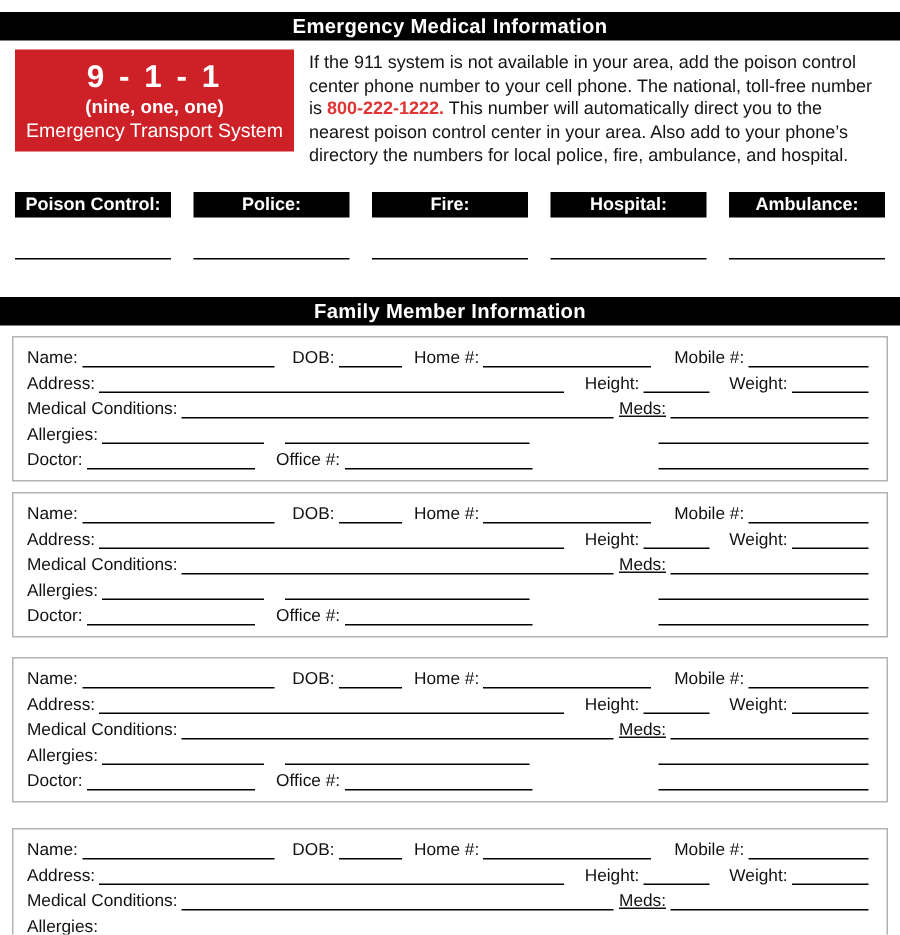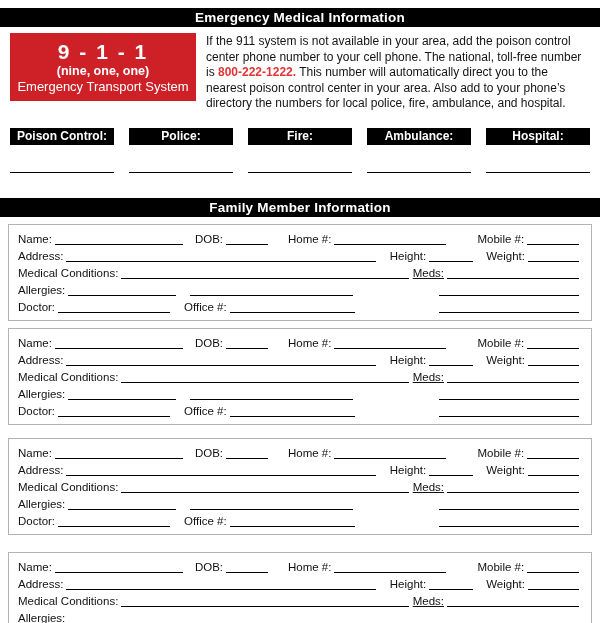--- a/index.html
+++ b/index.html
@@ -48,22 +48,22 @@
     margin:7px 8px 0 8px;border:1px solid var(--card-border);
     padding:4px 12px 6px 9px;background:#fff;
   }
   #family-cards .member-card:nth-child(3){margin-top:13px;}
   #family-cards .member-card:nth-child(4){margin-top:17px;}
 
   .frow{display:flex;align-items:flex-end;height:17px;font-size:11.5px;color:#111;}
   .lbl{white-space:nowrap;line-height:13px;}
   .ln{border-bottom:1px solid var(--line-color);height:2px;margin-left:3px;margin-bottom:1px;}
   .sp{flex:1;}
-  .ml12{margin-left:12px;} .ml14{margin-left:14px;} .ml16{margin-left:20px;}
-  .ml22{margin-left:31px;} .ml13{margin-left:13px;} .ml6{margin-left:14px;} .ml4{margin-left:4px;text-decoration:underline;}
+  .ml12{margin-left:12px;} .ml14{margin-left:14px;} .ml16{margin-left:8px;}
+  .ml22{margin-left:15px;} .ml13{margin-left:13px;} .ml6{margin-left:14px;} .ml4{margin-left:4px;text-decoration:underline;}
   .ln-name{width:128px;} .ln-dob{width:42px;} .ln-home{width:112px;} .ln-mobile{flex:1;}
   .ln-address{flex:1;} .ln-height{width:44px;} .ln-weight{width:51px;}
   .ln-medical{flex:1;} .ln-meds{width:132px;}
   .ln-allergies{width:108px;} .ln-mid{width:163px;margin-left:14px;}
   .ln-doctor{width:112px;} .ln-office{width:125px;}
   .ln-right{width:140px;}
 </style>
 </head>
 <body>
 
@@ -77,22 +77,22 @@
     <div class="red-phonetic">(nine, one, one)</div>
     <div class="red-system">Emergency Transport System</div>
   </div>
   <div class="note"><span>If the 911 system is not available in your area, add the poison control center phone number to your cell phone. The national, toll-free number is </span><span class="phone">800-222-1222.</span><span> This number will automatically direct you to the nearest poison control center in your area. Also add to your phone’s directory the numbers for local police, fire, ambulance, and hospital.</span></div>
 </div>
 
 <div class="contacts-row">
   <div class="contact-box">Poison Control:</div>
   <div class="contact-box">Police:</div>
   <div class="contact-box">Fire:</div>
+  <div class="contact-box">Hospital:</div>
   <div class="contact-box">Ambulance:</div>
-  <div class="contact-box">Hospital:</div>
 </div>
 
 <div class="contact-lines">
   <div class="contact-line"></div>
   <div class="contact-line"></div>
   <div class="contact-line"></div>
   <div class="contact-line"></div>
   <div class="contact-line"></div>
 </div>
 

